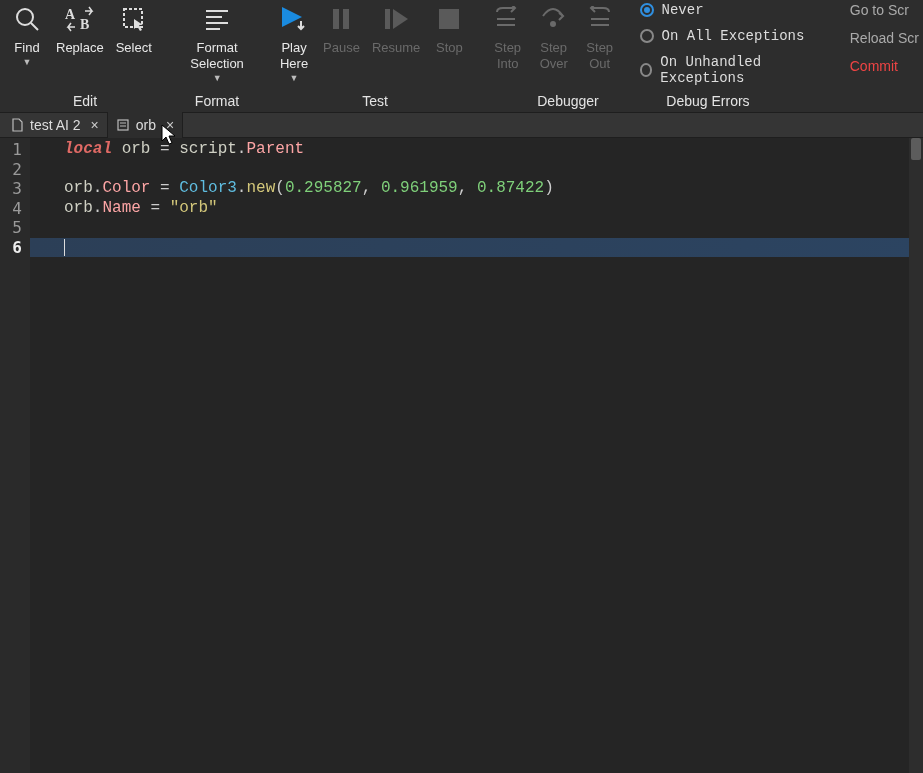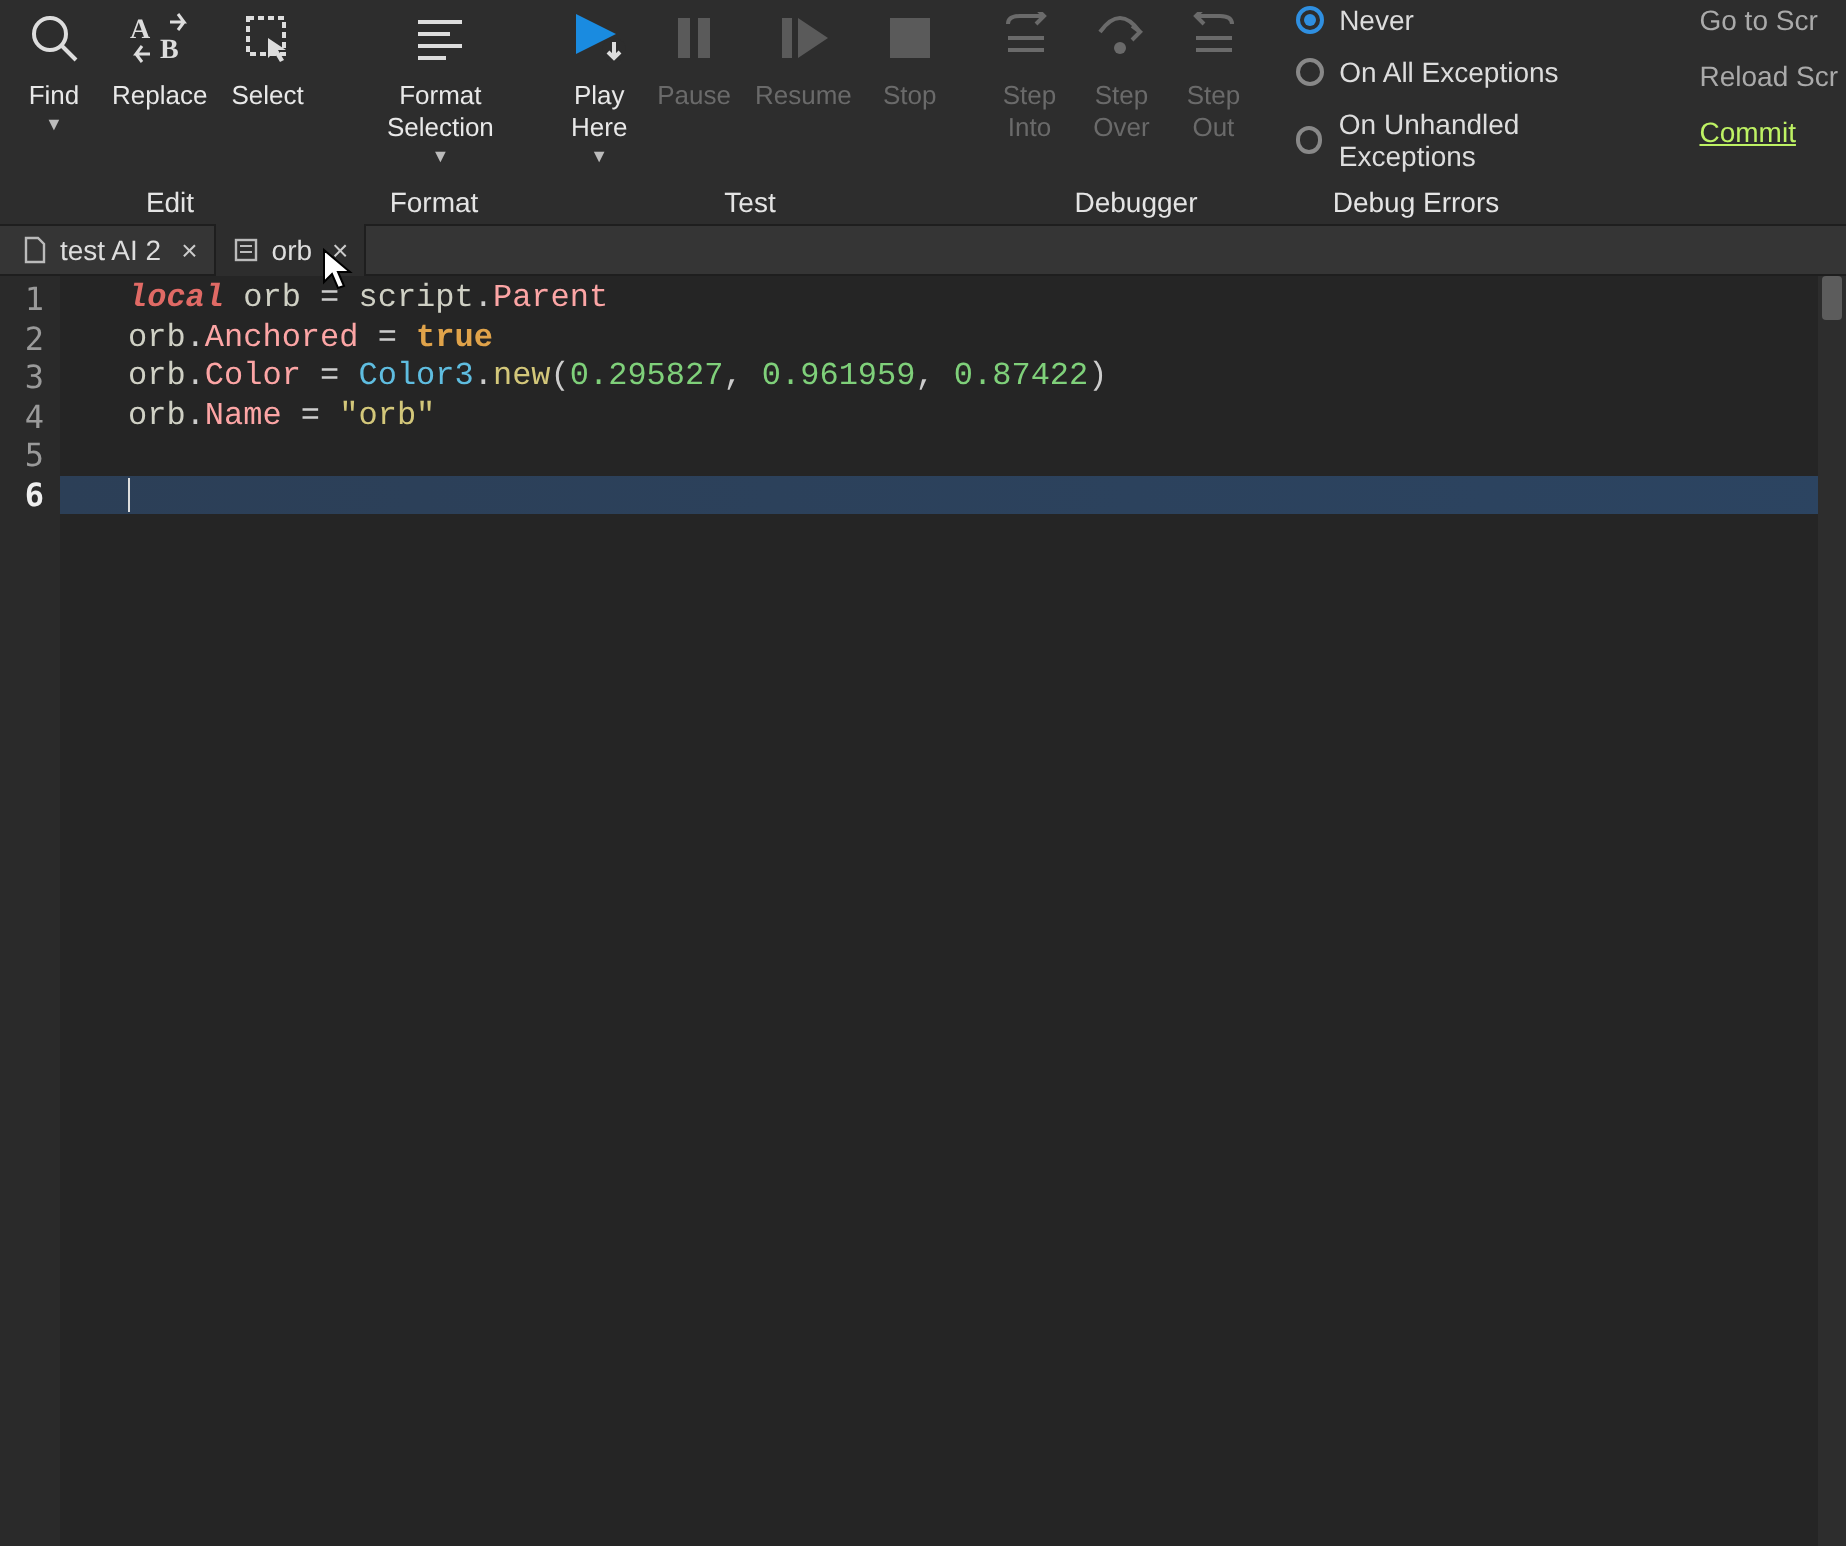--- a/index.html
+++ b/index.html
@@ -51,35 +51,35 @@
   }
   .debug-errors {
     display:flex;
     flex-direction:column;
     justify-content:flex-start;
     gap: 10px;
     padding: 2px 8px 0 8px;
     font-size: 14px;
     color:#ddd;
   }
-  .radio-row, .check-row { display:flex; align-items:center; gap:8px; }
+  .radio-row, .check-row { display:flex; align-items:center; gap:8px;font-family:Liberation Mono, monospace; }
   .radio {
     width:14px;height:14px;border-radius:50%;
     border:2px solid #888;display:inline-block;position:relative;
   }
   .radio.selected { border-color:#2f8fe0;}
   .radio.selected::after{
     content:"";position:absolute;inset:2px;border-radius:50%;background:#2f8fe0;
   }
   .checkbox{width:14px;height:14px;border-radius:50%;border:2px solid #888;}
   .right-links{
     display:flex;flex-direction:column;gap:12px;
     padding:2px 0 0 12px;font-size:14px;color:#aaa;white-space:nowrap;
   }
-  .right-links .commit{color:#bef264;text-decoration:underline;}
+  .right-links .commit{color:#ef4444;}
   
   .group-labels{
     display:flex;
     height:22px;
     font-size:14px;
     color:#e4e4e4;
     align-items:center;
     position:relative;
   }
   .group-label{position:absolute;transform:translateX(-50%);}
@@ -334,21 +334,20 @@
     <div class="ln">1</div>
     <div class="ln">2</div>
     <div class="ln">3</div>
     <div class="ln">4</div>
     <div class="ln">5</div>
     <div class="ln current">6</div>
   </div>
   <div class="code">
     <div style="width:28px;display:inline-block"></div>
     <div class="code-line" style="position:absolute;top:2px;left:34px"><span class="tok-kw-local">local</span><span> </span><span class="tok-ident">orb</span><span class="tok-punc"> = </span><span class="tok-ident">script</span><span class="tok-punc">.</span><span class="tok-prop">Parent</span></div>
-    <div class="code-line" style="position:absolute;top:21.5px;left:34px"><span class="tok-ident">orb</span><span class="tok-punc">.</span><span class="tok-prop">Anchored</span><span class="tok-punc"> = </span><span class="tok-kw-true">true</span></div>
     <div class="code-line" style="position:absolute;top:41px;left:34px"><span class="tok-ident">orb</span><span class="tok-punc">.</span><span class="tok-prop">Color</span><span class="tok-punc"> = </span><span class="tok-type">Color3</span><span class="tok-punc">.</span><span class="tok-func">new</span><span class="tok-punc">(</span><span class="tok-num">0.295827</span><span class="tok-punc">, </span><span class="tok-num">0.961959</span><span class="tok-punc">, </span><span class="tok-num">0.87422</span><span class="tok-punc">)</span></div>
     <div class="code-line" style="position:absolute;top:60.5px;left:34px"><span class="tok-ident">orb</span><span class="tok-punc">.</span><span class="tok-prop">Name</span><span class="tok-punc"> = </span><span class="tok-str">"orb"</span></div>
     <div class="code-line current" style="top:99.5px"></div>
     <div class="caret-bar" style="top:100.5px;left:34px"></div>
   </div>
   <div class="vscroll">
     <div class="thumb"></div>
   </div>
 </div>
 

